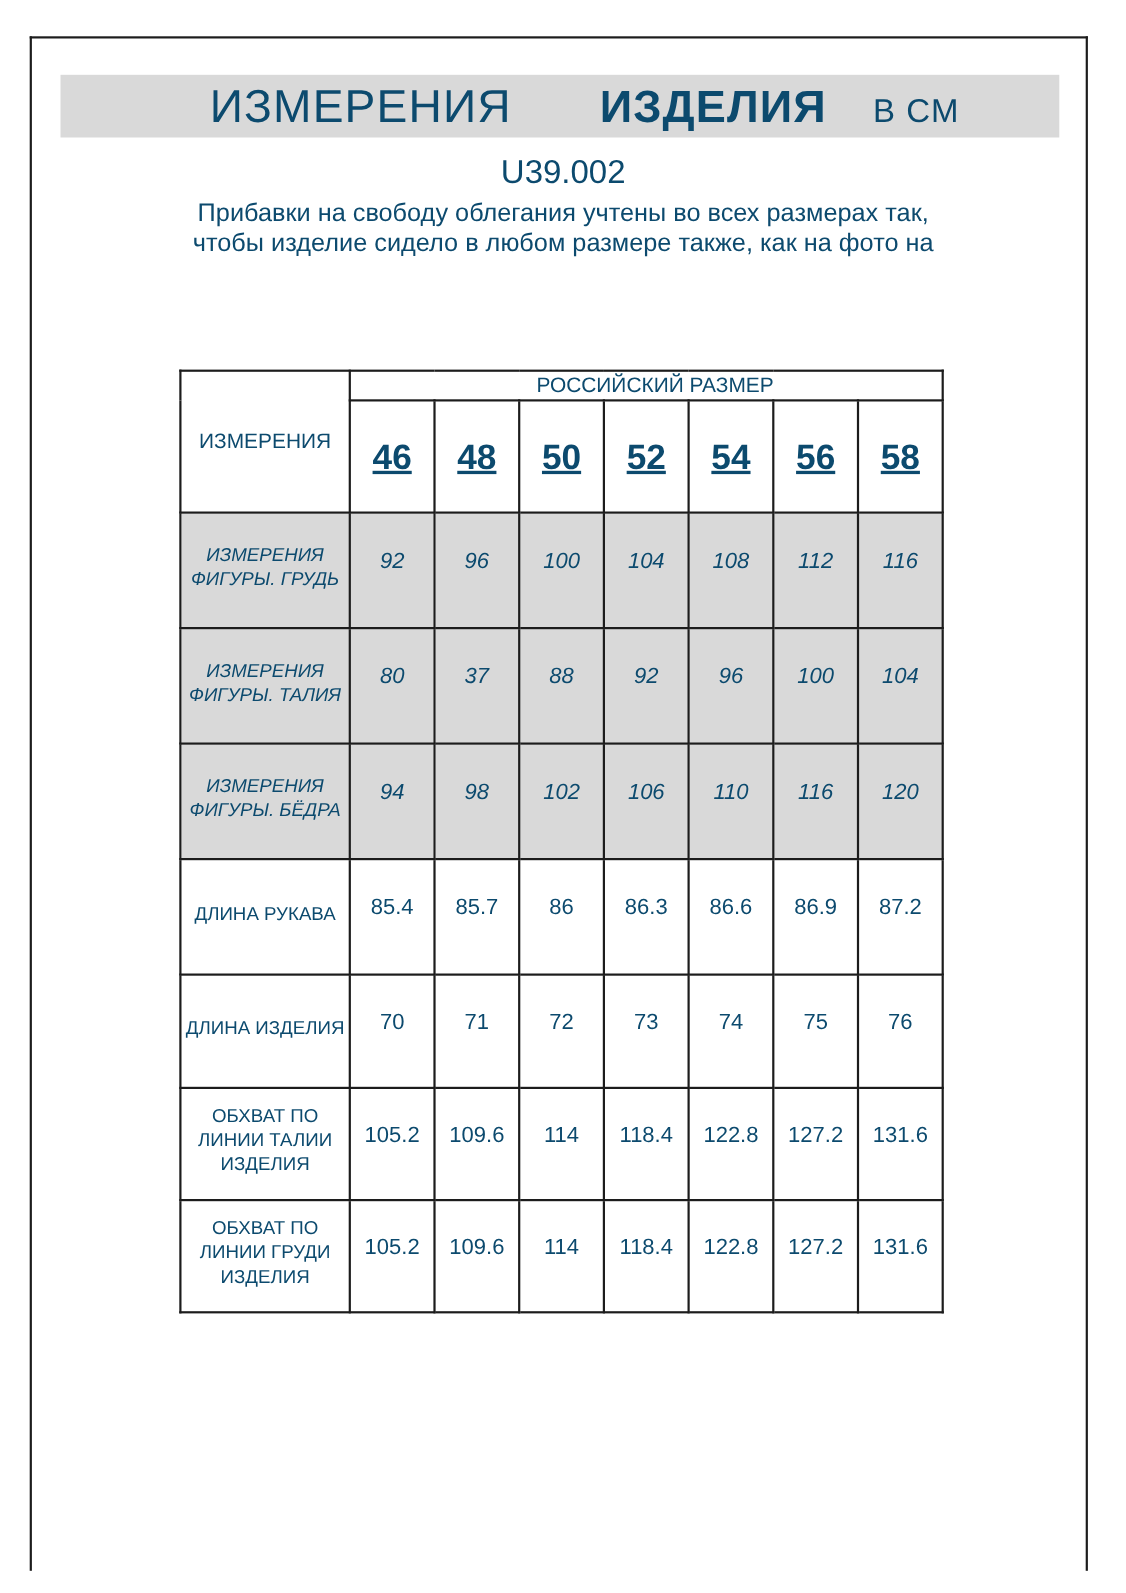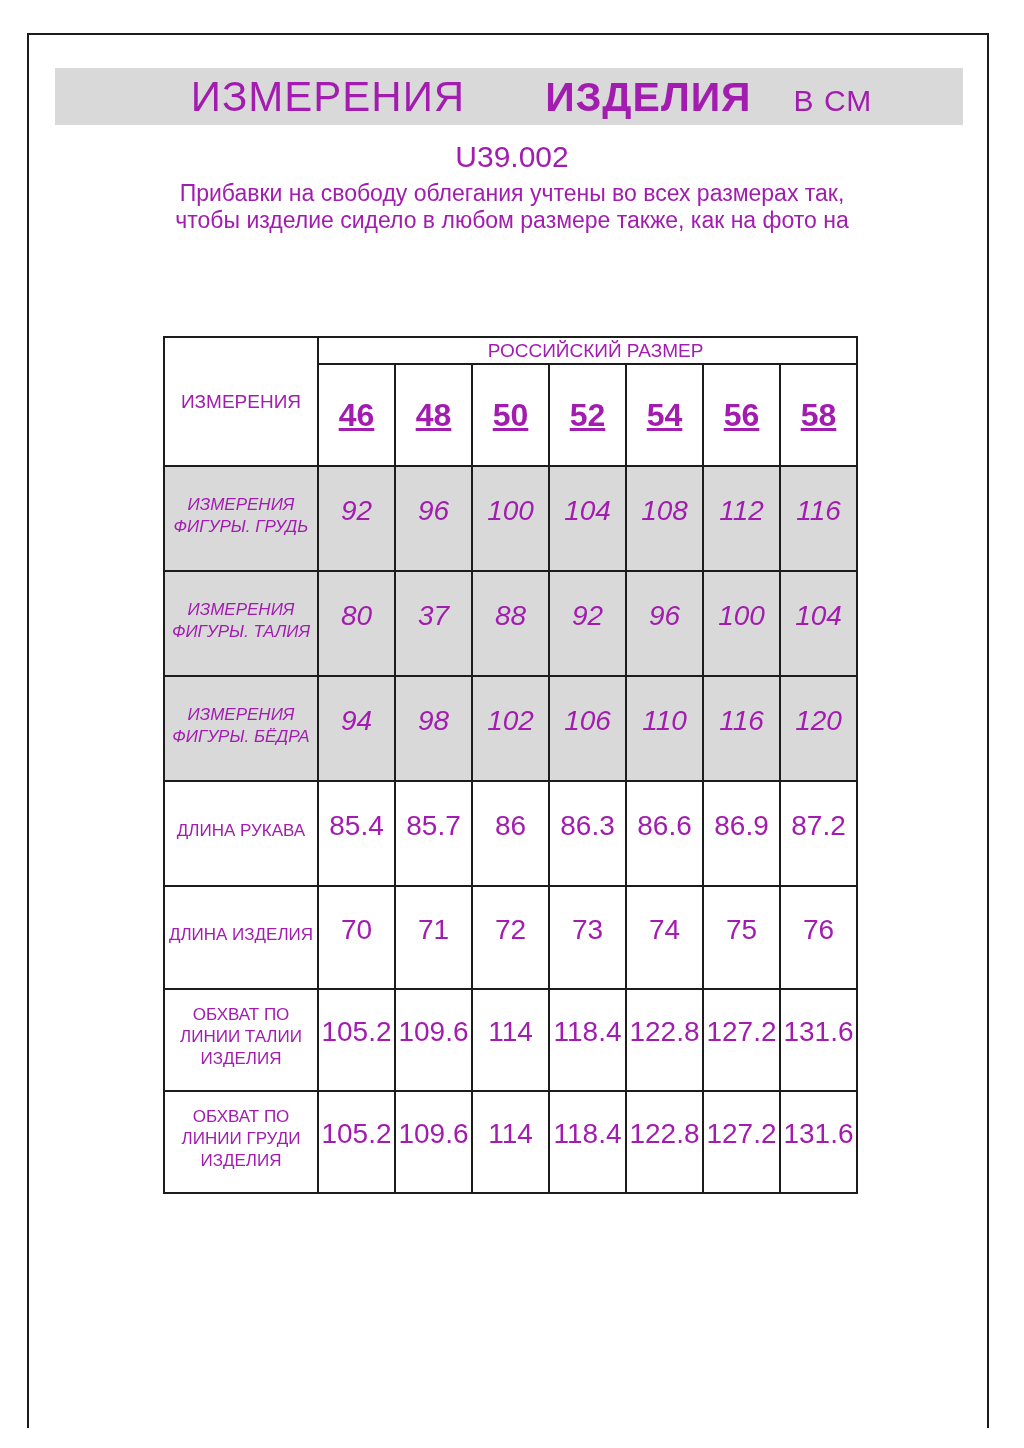--- a/index.html
+++ b/index.html
@@ -2,21 +2,21 @@
 <html><head>
 <meta charset="utf-8">
 <style>
   html, body { margin: 0; padding: 0; background: #ffffff; }
   .page {
     position: relative;
     width: 1024px;
     height: 1448px;
     background: #ffffff;
     font-family: "Liberation Sans", sans-serif;
-    color: #a21caf;
+    color: #0c4a6e;
     overflow: hidden;
     border-radius: 13px;
   }
   .frame {
     position: absolute;
     left: 27px; top: 33px;
     width: 958px; height: 1393px;
     border-top: 2px solid #1c1c1c;
     border-left: 2px solid #1c1c1c;
     border-right: 2px solid #1c1c1c;
@@ -67,21 +67,21 @@
   tr.h27  { height: 27px; }
   tr.h102head { height: 102px; }
   tr.h105 { height: 105px; }
   tr.h103 { height: 103px; }
   tr.h102 { height: 102px; }
   td.corner  { font-size: 19px; }
   td.group-h { font-size: 19px; padding-left: 16px; }
   td.size    { font-size: 32px; font-weight: 700; text-decoration: underline; }
   td.row-label { font-size: 17px; line-height: 22px; padding-bottom: 6px; }
   td.row-label div { white-space: nowrap; }
-  td.val     { font-size: 28px; padding-bottom: 16px; }
+  td.val     { font-size: 20px; padding-bottom: 16px; }
   tr.shaded  { background: #d9d9d9; }
   tr.ital td { font-style: italic; }
 </style>
 </head>
 <body>
 
 <div class="page">
   <div class="frame"></div>
 
   <div class="title-bar"><span class="title-main">ИЗМЕРЕНИЯ</span><span class="title-strong">ИЗДЕЛИЯ</span><span class="title-units">В СМ</span></div>

